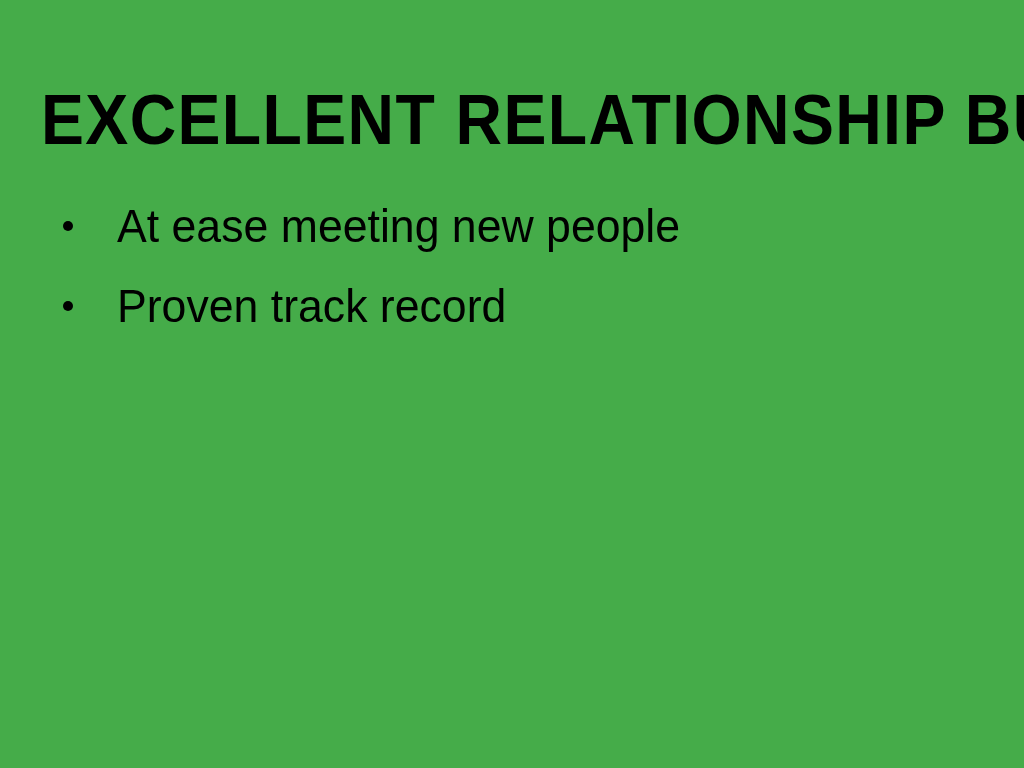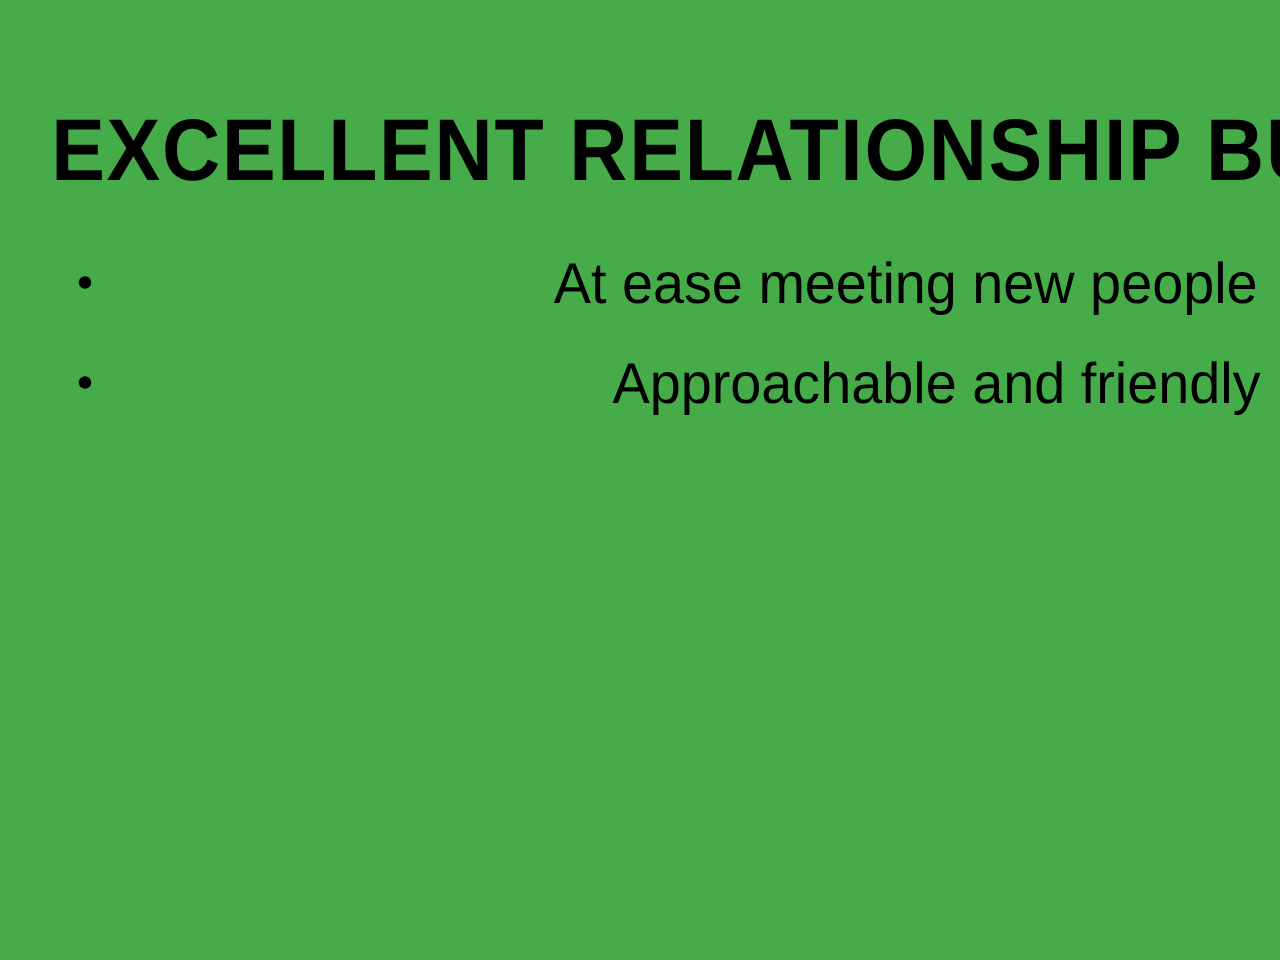--- a/index.html
+++ b/index.html
@@ -46,21 +46,20 @@
     padding: 0;
     list-style: none;
   }
 
   .bullet-item {
     position: relative;
     height: 80px;
     padding-left: 117px;
     display: flex;
     align-items: center;
-    justify-content: flex-end;
   }
 
   .bullet-marker {
     position: absolute;
     left: 63px;
     top: 50%;
     width: 10px;
     height: 10px;
     margin-top: -5px;
     border-radius: 50%;
@@ -86,22 +85,22 @@
   <h1 class="slide-title">EXCELLENT RELATIONSHIP BUILDER</h1>
 
   <ul class="bullet-list">
 
     <li class="bullet-item">
       <span class="bullet-marker" style="background: rgb(0, 0, 0);"></span>
       <span class="bullet-text">At ease meeting new people</span>
     </li>
 
 
-
     <li class="bullet-item">
       <span class="bullet-marker" style="background: rgb(0, 0, 0);"></span>
-      <span class="bullet-text">Approachable and friendly</span>
+      <span class="bullet-text">Proven track record</span>
     </li>
+
 
 
   </ul>
 
 </div>
 
 </body></html>

